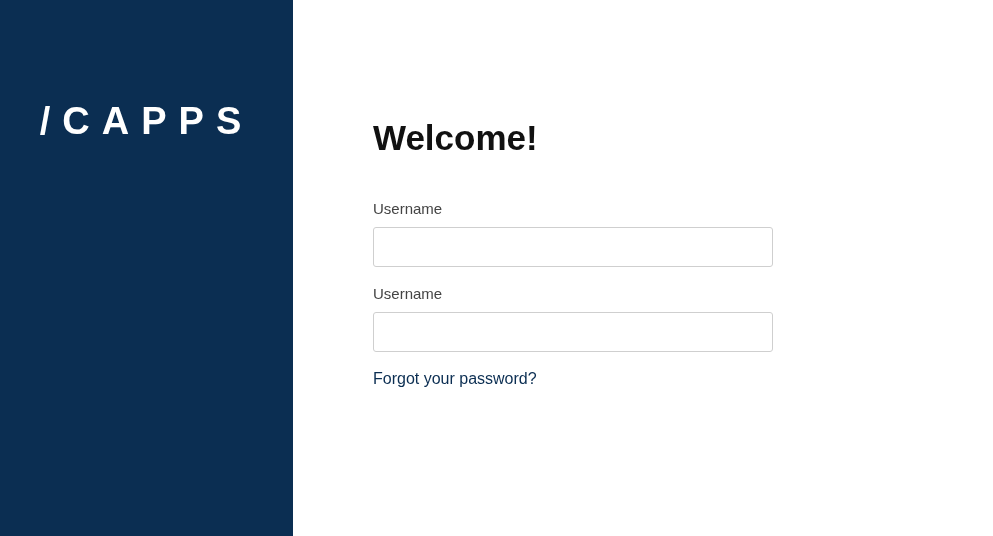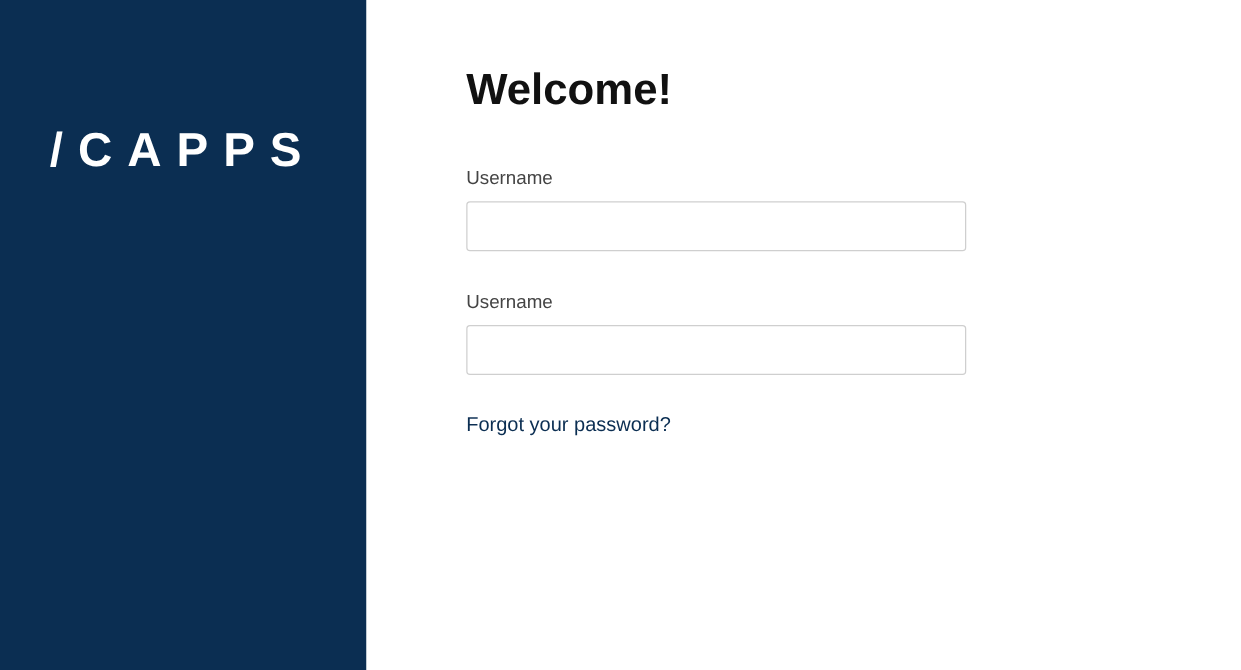--- a/index.html
+++ b/index.html
@@ -33,30 +33,30 @@
       font-family: Arial, Helvetica, sans-serif;
     }
     .portal-subtitle {
       color: #ffffff;
       font-size: 17px;
       letter-spacing: 8px;
       font-weight: 400;
     }
     .main {
       flex: 1;
-      padding: 52px 80px 0 80px;
+      padding: 118px 80px 0 80px;
     }
     .welcome-title {
       font-size: 35px;
       font-weight: 700;
       color: #111;
       margin-bottom: 42px;
     }
     .form-group {
-      margin-bottom: 32px;
+      margin-bottom: 18px;
     }
     .form-label {
       display: block;
       font-size: 15px;
       color: #444;
       margin-bottom: 10px;
     }
     .form-input {
       width: 400px;
       height: 40px;

